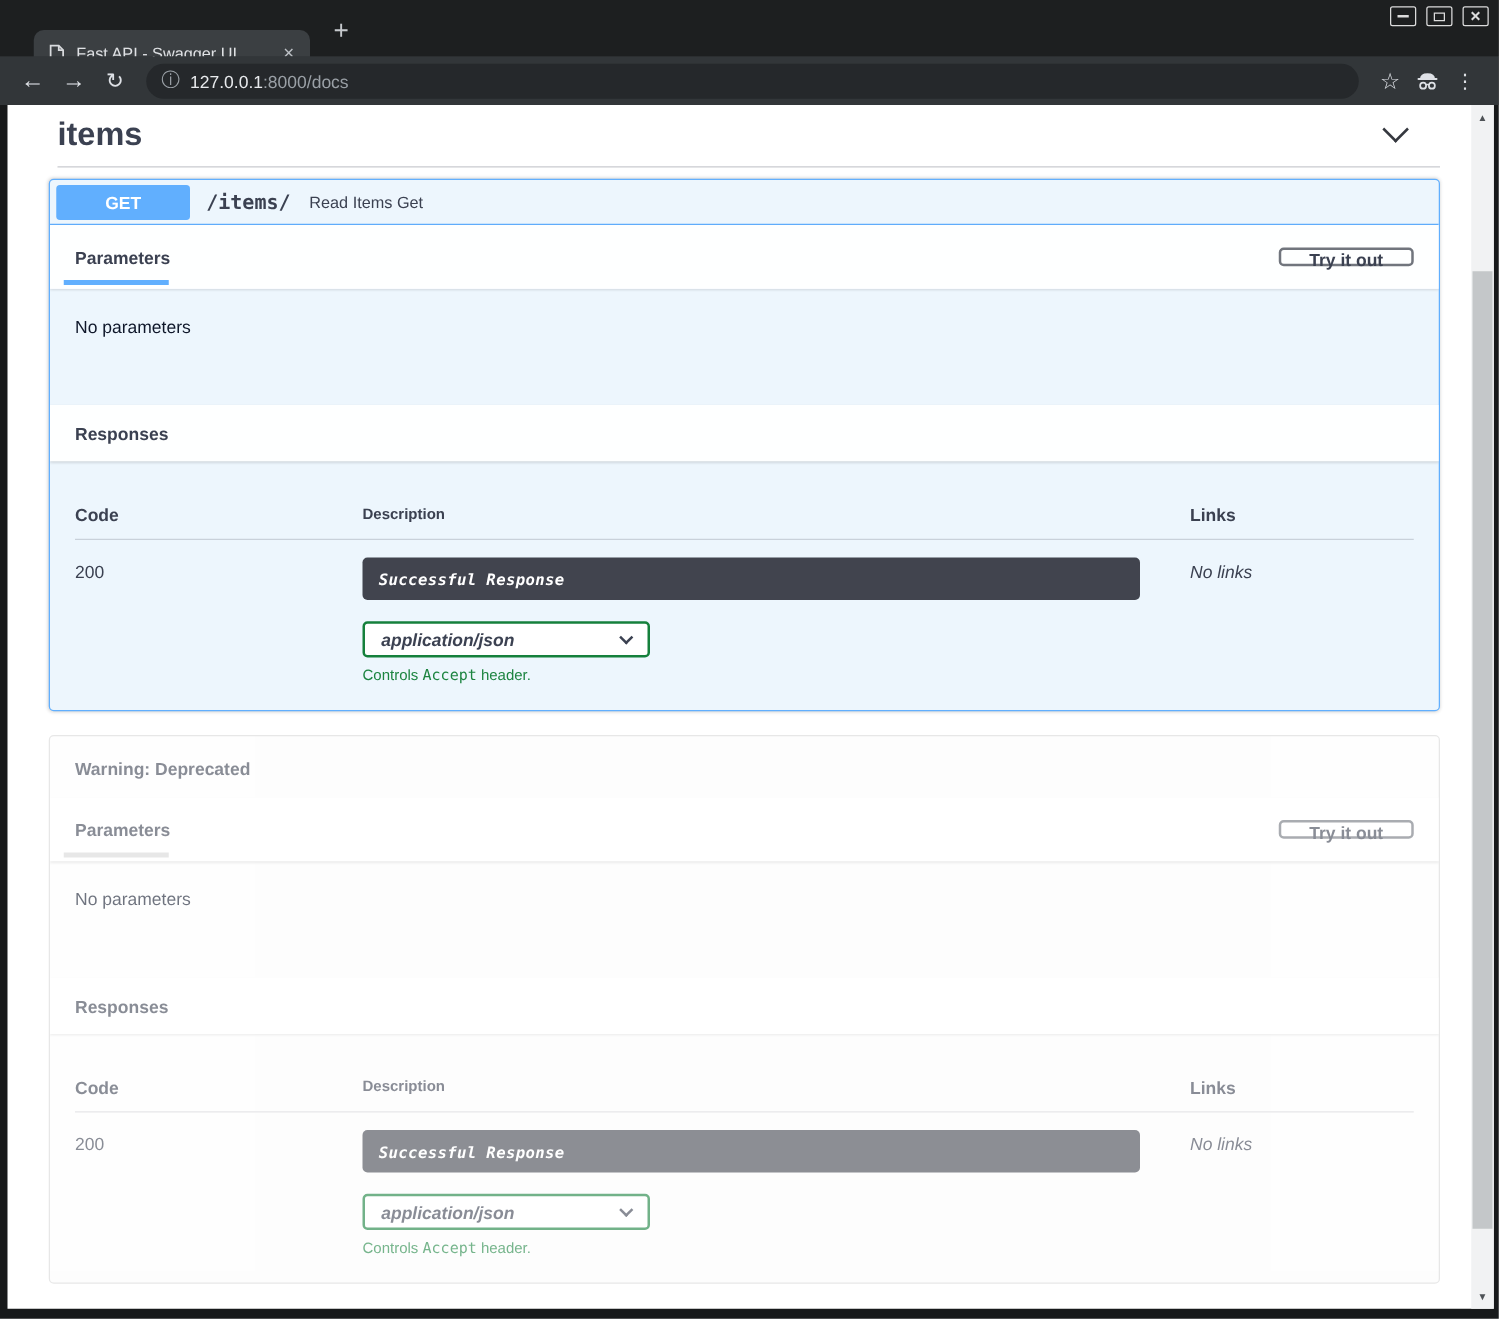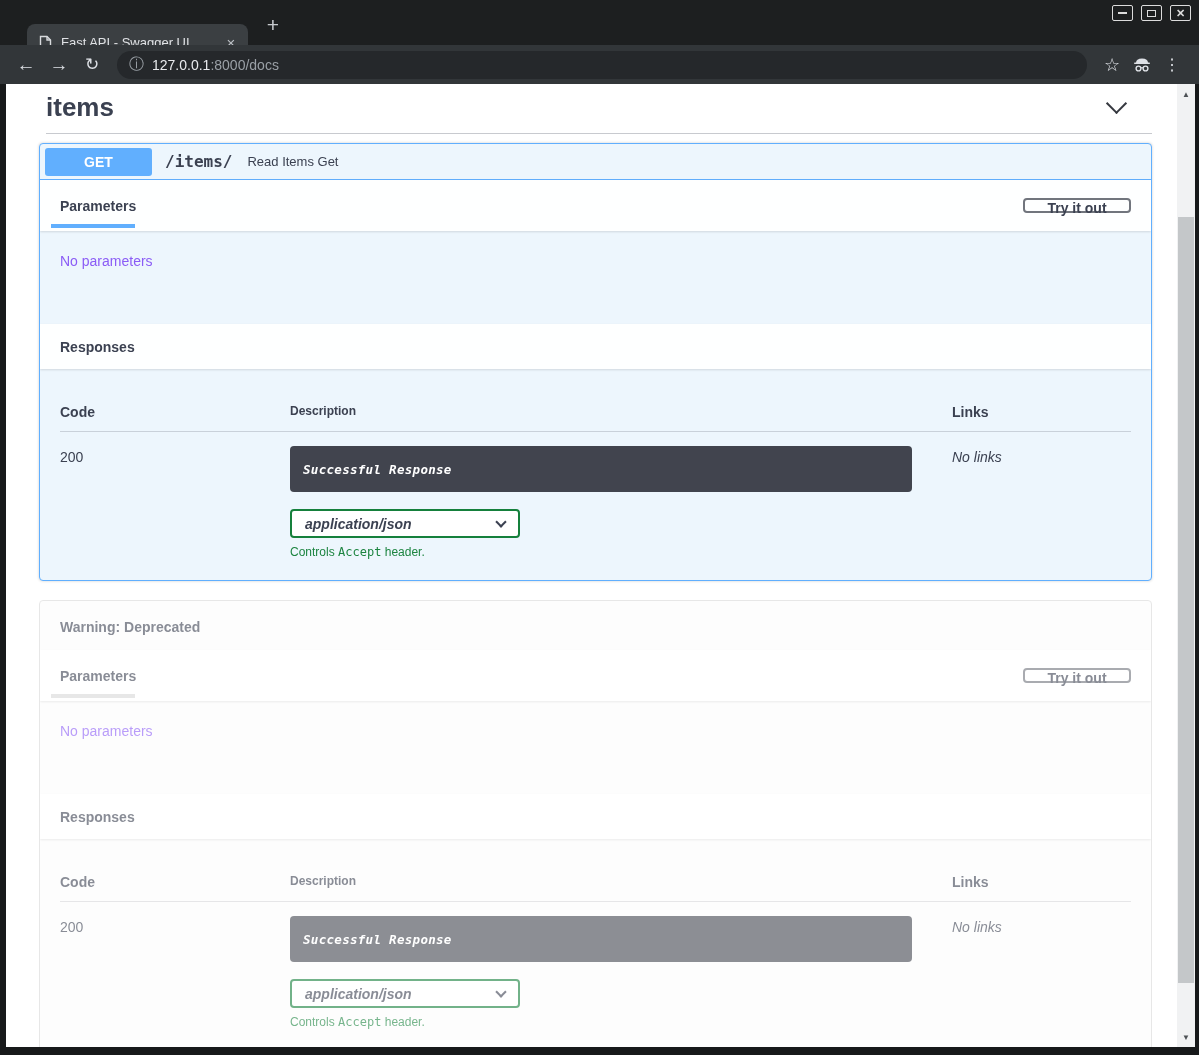--- a/index.html
+++ b/index.html
@@ -60,30 +60,30 @@
   .sec-header { height:51px; background:rgba(255,255,255,.92); box-shadow:0 1px 2px rgba(0,0,0,.12);
                 display:flex; align-items:center; justify-content:space-between; padding:0 20px; position:relative; }
   .sec-header.resp-header { height:45px; }
   .tab-item { position:relative; height:100%; display:flex; align-items:center; }
   .tab-label { font-weight:bold; font-size:14px; color:#3b4151; }
   .tab-underline { position:absolute; left:-9px; bottom:3px; width:84px; height:4px; background:#61affe; }
   .resp-label { font-weight:bold; font-size:14px; color:#3b4151; }
   .try-btn { width:108px; height:15px; border:2px solid #71757d; border-radius:4px; background:transparent;
              font-weight:bold; font-size:14px; color:#3b4151; font-family:inherit; cursor:pointer; }
 
-  .params-body { height:93px; padding:22px 20px; font-size:14px; color:#8b5cf6; }
+  .params-body { height:93px; padding:22px 20px; font-size:14px; color:#0f172a; }
 
   .resp-body { padding:14px 20px 21px; }
   .thead { display:grid; grid-template-columns:230px 662px 1fr; padding:21px 0 11px;
            border-bottom:1px solid rgba(59,65,81,.2); }
   .th { font-weight:bold; font-size:14px; color:#3b4151; }
   .th.desc { font-size:12px; }
   .trow { display:grid; grid-template-columns:230px 662px 1fr; padding-top:14px; }
   .code-cell { font-size:14px; color:#3b4151; padding-top:3px; }
-  .resp-box { height:46px; background:#41444e; border-radius:4px; display:flex; align-items:center;
+  .resp-box { height:34px; background:#41444e; border-radius:4px; display:flex; align-items:center;
               padding:0 13px; margin-right:40px; }
   .resp-box span { font-family:"DejaVu Sans Mono",monospace; font-style:italic; font-weight:bold;
                    font-size:12.5px; color:#fff; letter-spacing:.3px; }
   .media-select { margin-top:17px; width:230px; height:29px; background:#fff; border:2px solid #15803c;
                   border-radius:4px; display:flex; align-items:center; justify-content:space-between;
                   padding:0 13px; cursor:pointer; }
   .media-label { font-weight:bold; font-size:14px; color:#3b4151;font-style:italic; }
   .select-chevron { width:8px; height:8px; border-right:2px solid #3b4151; border-bottom:2px solid #3b4151;
                     transform:rotate(45deg); margin-top:-4px; }
   .accept-note { margin-top:7px; font-size:12px; color:#1c8440; }

